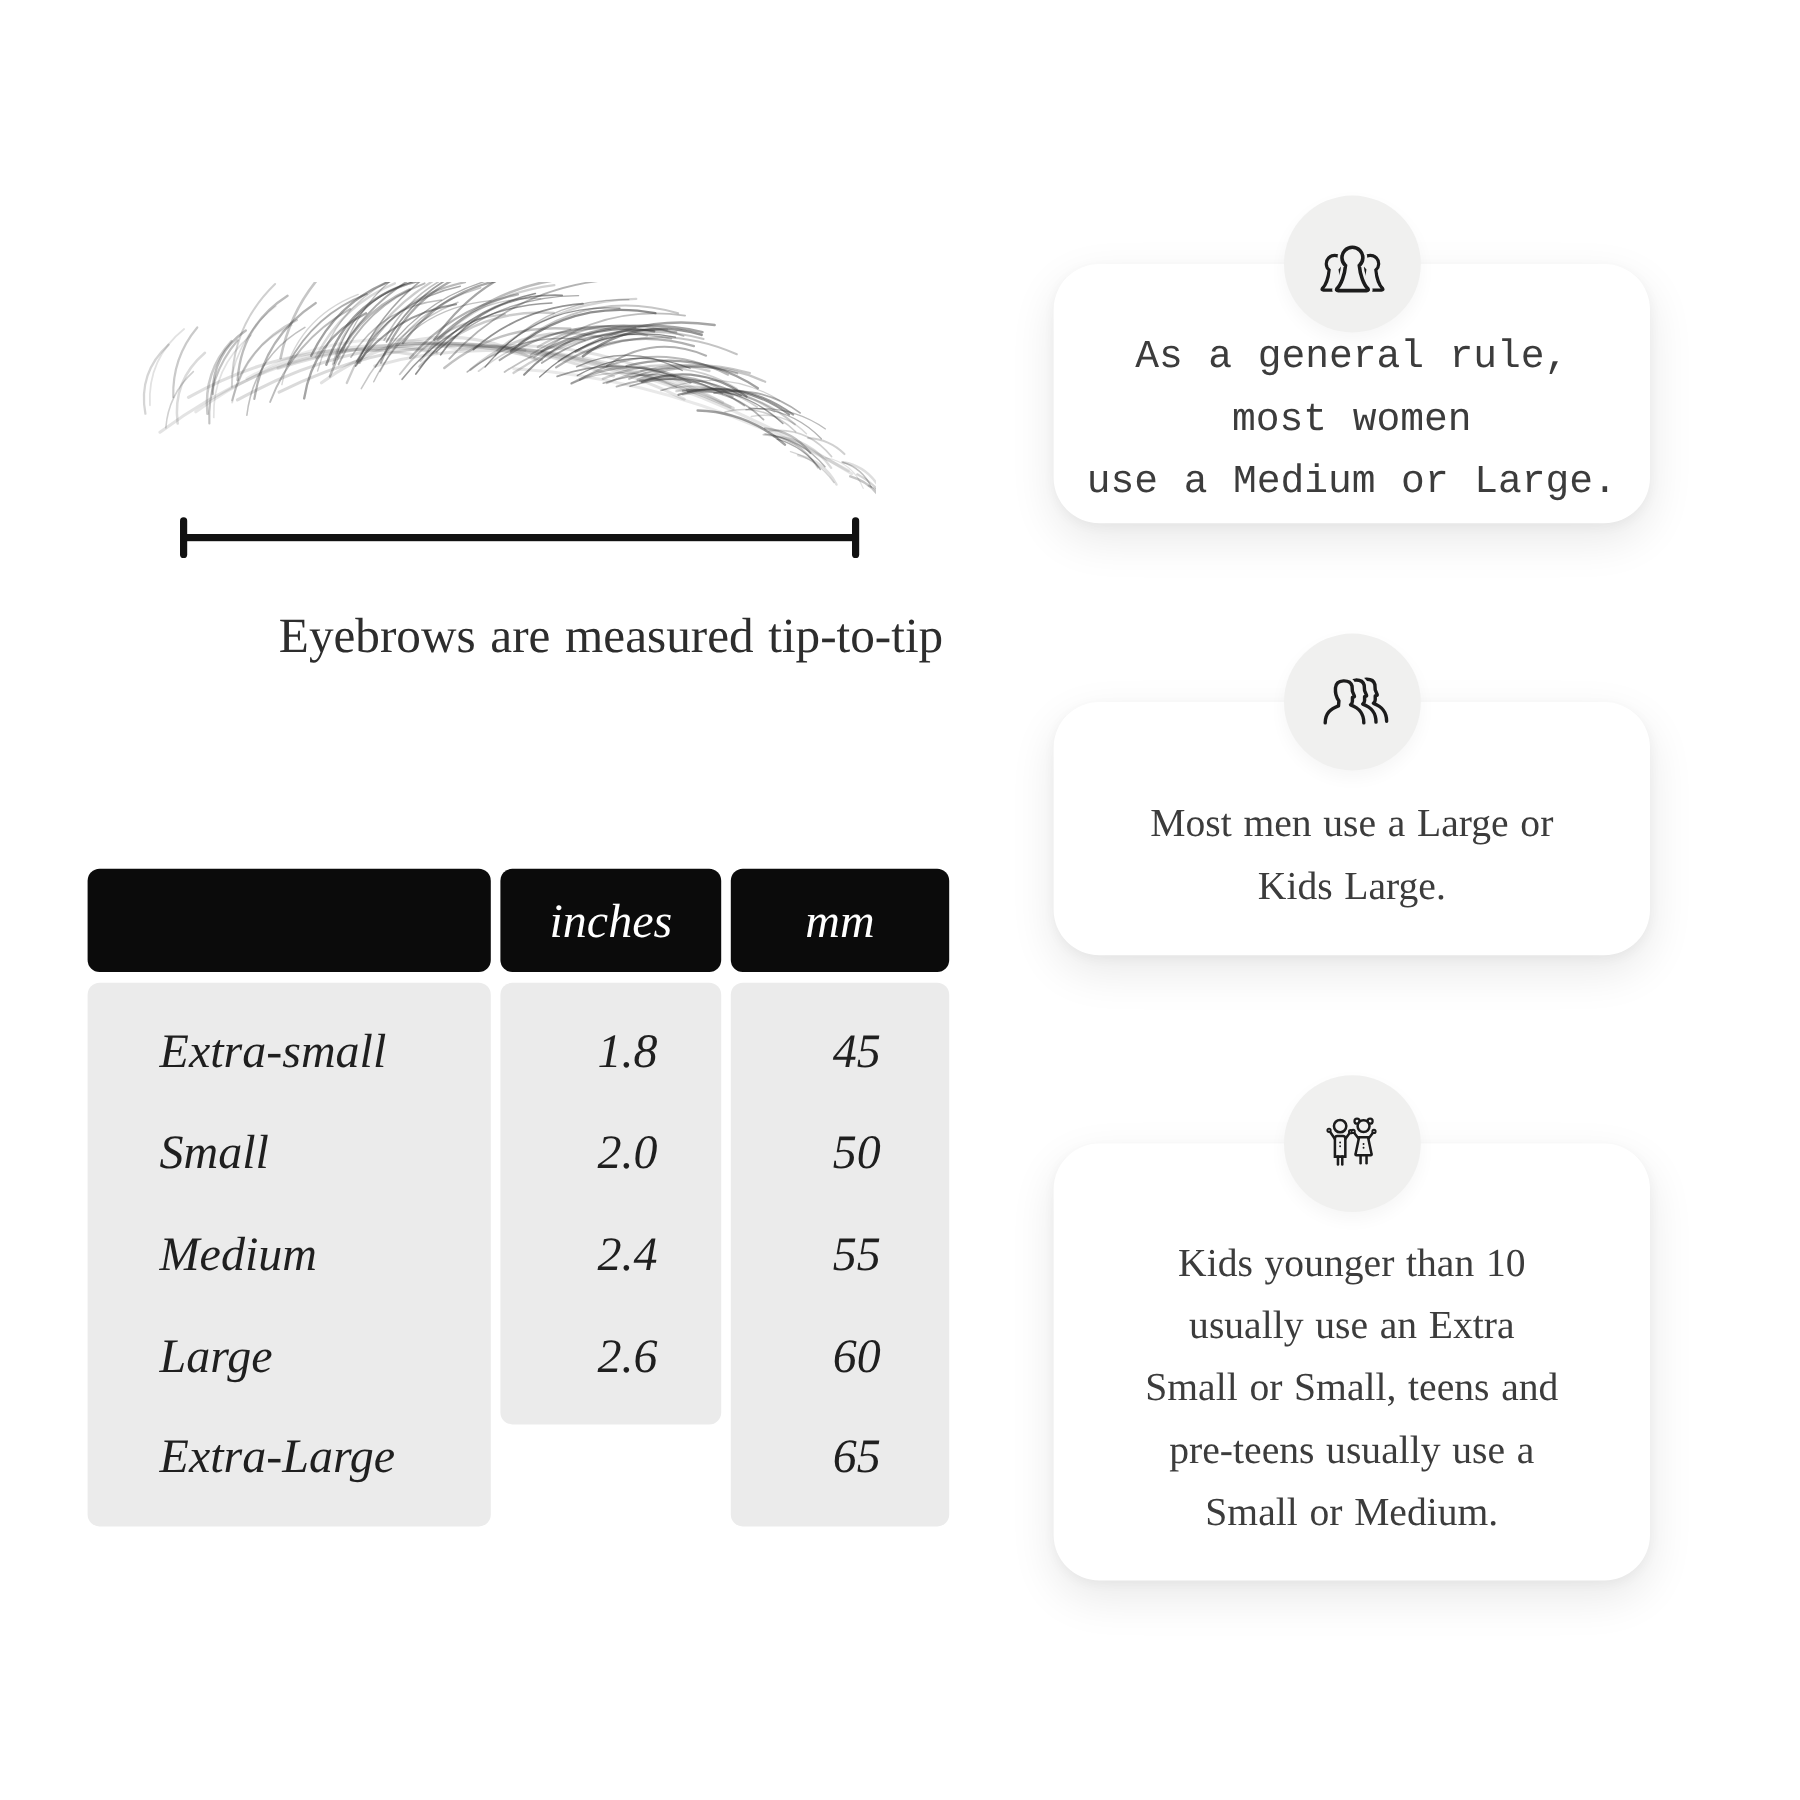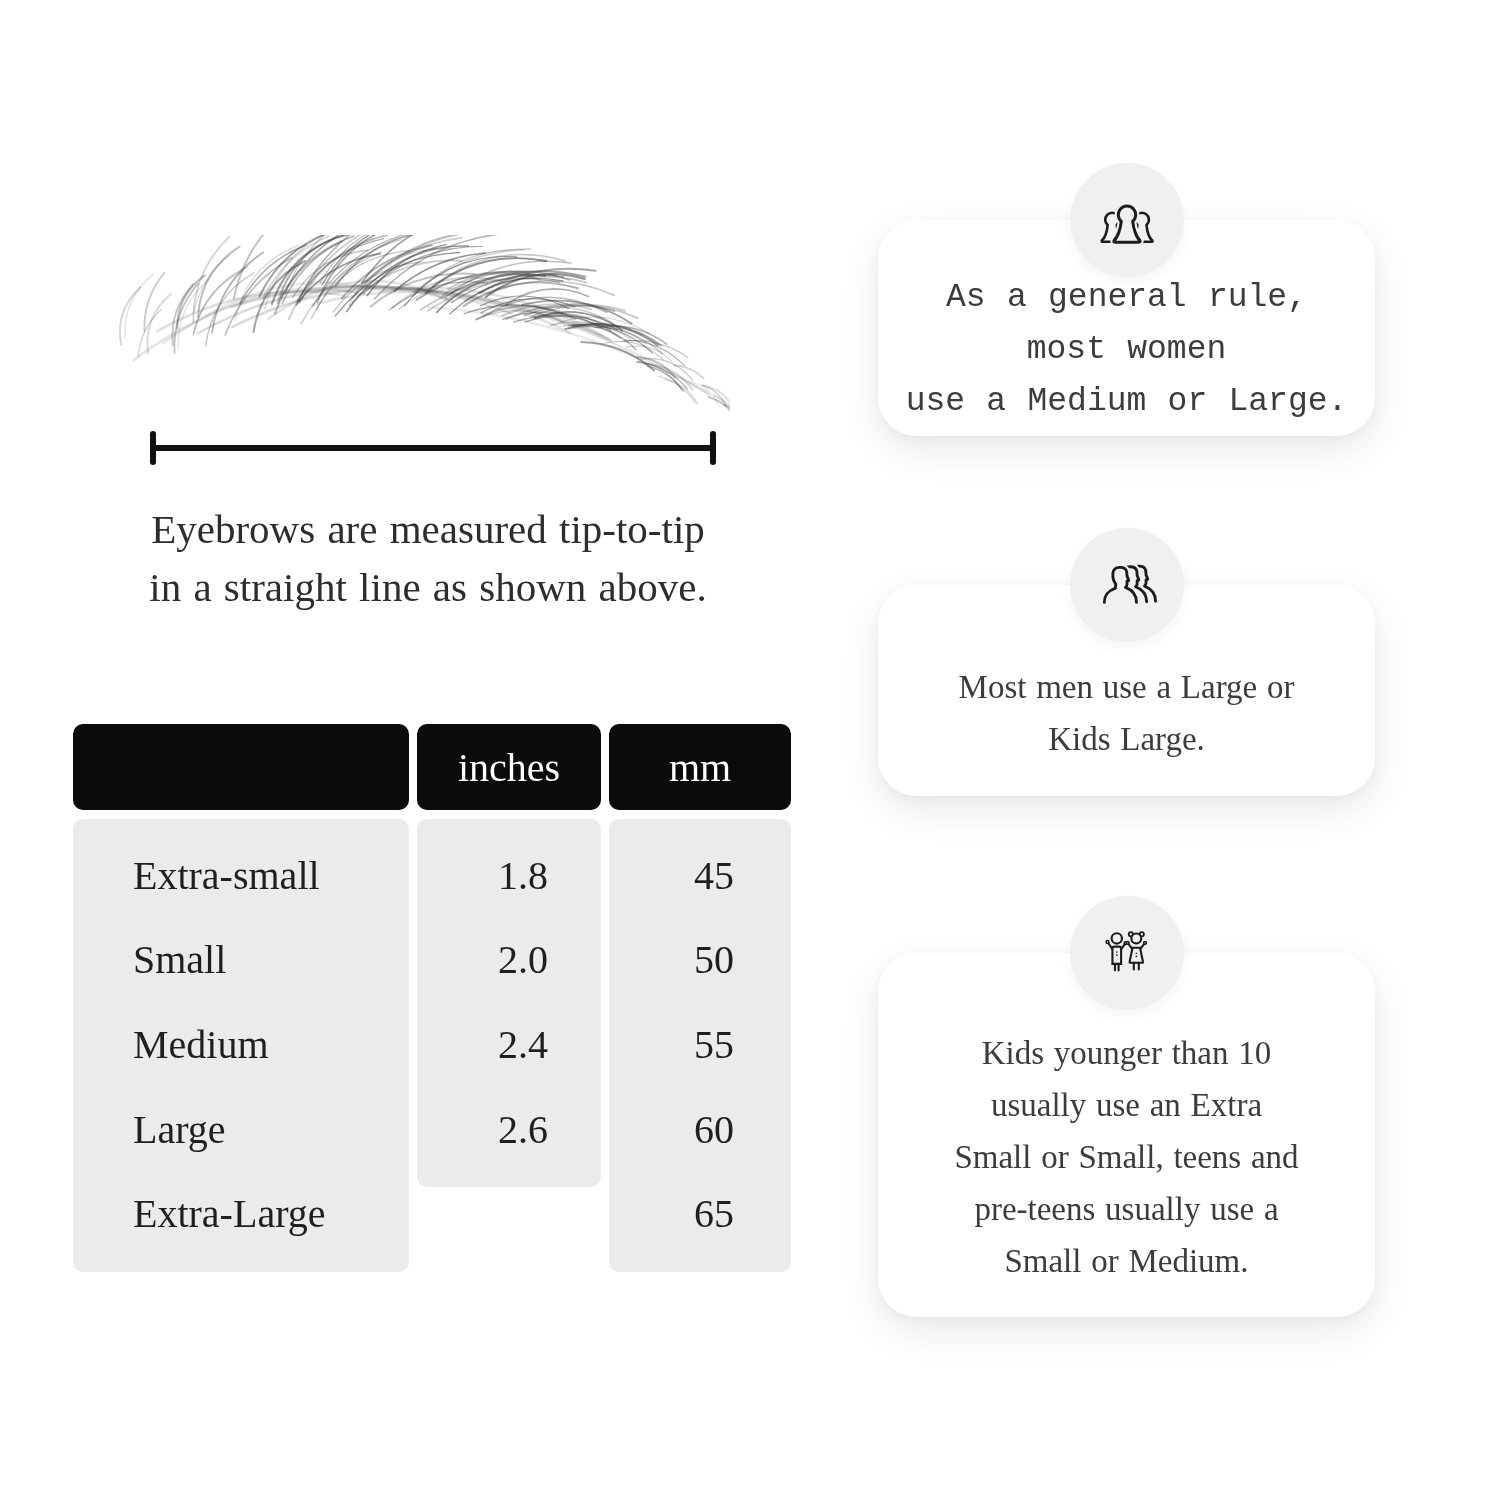--- a/index.html
+++ b/index.html
@@ -17,27 +17,27 @@
   
   .measure-line{position:absolute;left:150px;top:431px;width:566px;height:34px;}
   .measure-line .bar{position:absolute;left:2px;right:2px;top:14px;height:6px;background:var(--line-color,#111);}
   .measure-line .cap{position:absolute;top:0;width:6px;height:34px;background:var(--line-color,#111);border-radius:3px;}
   .measure-line .cap.left{left:0;}
   .measure-line .cap.right{right:0;}
 
   
   .caption{
     position:absolute;left:70px;top:500px;width:716px;
-    text-align:center;font-size:41px;line-height:58px;
+    text-align:right;font-size:41px;line-height:58px;
     color:var(--caption-text,#2d2d2d);word-spacing:2px;
   }
 
   
   .size-table{position:absolute;left:73px;top:724px;width:718px;display:flex;gap:8px;}
-  .tcol{display:flex;flex-direction:column;gap:9px;}
+  .tcol{display:flex;flex-direction:column;gap:9px;font-style:italic;}
   .tcol.name{width:336px;}
   .tcol.num1{width:184px;}
   .tcol.num2{width:182px;}
   .th{
     height:86px;background:var(--header-bg,#0b0b0b);border-radius:10px;
     color:var(--header-text,#fff);font-size:40px;
     display:flex;align-items:center;justify-content:center;word-spacing:2px;
   }
   .tb{
     background:var(--table-body-bg,#ebebeb);border-radius:10px;
@@ -228,21 +228,20 @@
     </svg>
 
   <div class="measure-line">
     <span class="cap left"></span>
     <span class="bar"></span>
     <span class="cap right"></span>
   </div>
 
   <div class="caption">
     <div>Eyebrows are measured tip-to-tip</div>
-    <div>in a straight line as shown above.</div>
   </div>
 
   <div class="size-table">
     <div class="tcol name" id="col-size">
       <div class="th"></div>
       <div class="tb">
           <div class="cell">Extra-small</div>
           <div class="cell">Small</div>
           <div class="cell">Medium</div>
           <div class="cell">Large</div>

